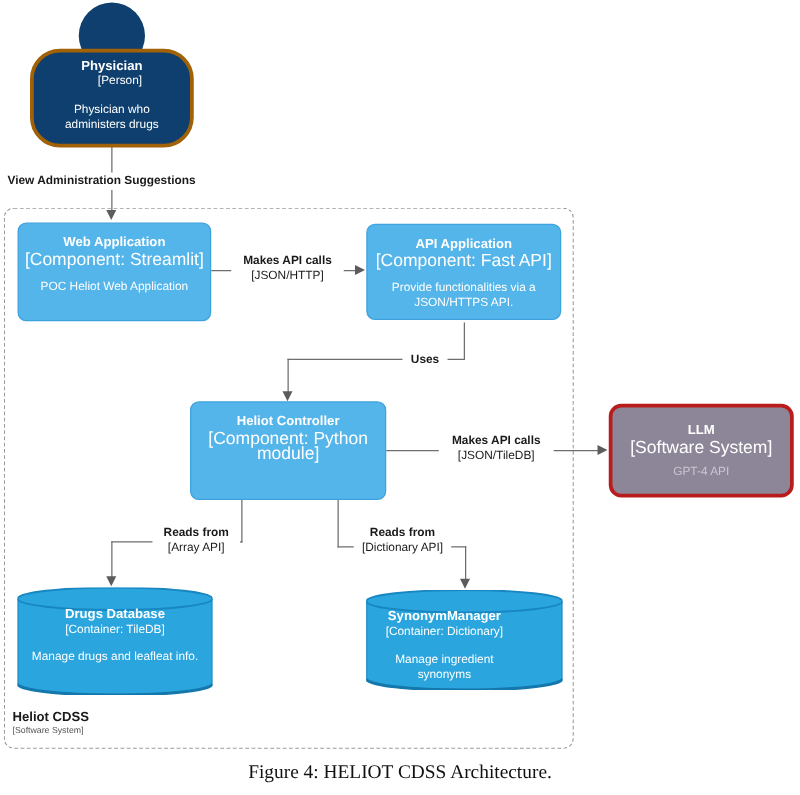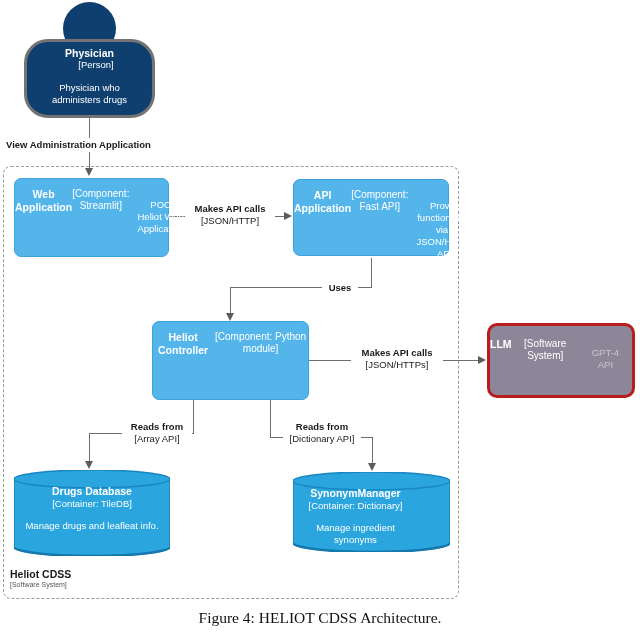--- a/index.html
+++ b/index.html
@@ -4,38 +4,38 @@
 <style>
   html,body{margin:0;padding:0;background:#ffffff;}
   #canvas{
     position:relative;width:640px;height:636px;background:#ffffff;overflow:hidden;
     font-family:"Liberation Sans", sans-serif;
   }
   
   .person-head{position:absolute;left:63px;top:2px;width:53px;height:53px;border-radius:50%;background:#0e3f6e;z-index:1;}
   .person-body{
     position:absolute;left:24px;top:39px;width:131px;height:79px;border-radius:24px;
-    background:#0e3f6e;border:3px solid #737373;box-sizing:border-box;z-index:2;
+    background:#0e3f6e;border:3px solid #a16207;box-sizing:border-box;z-index:2;
     display:flex;flex-direction:column;align-items:center;color:#fff;text-align:center;padding-top:5px;
   }
   .person-body .title{font-size:10.5px;font-weight:bold;line-height:12px;}
   .person-body .meta{font-size:9.5px;line-height:12px;margin-left:13px;}
   .person-body .desc{font-size:9.5px;line-height:11.5px;margin-top:11px;width:100px;}
   
   .boundary{position:absolute;left:3px;top:166px;width:456px;height:433px;border:1px dashed #9a9a9a;border-radius:8px;box-sizing:border-box;z-index:0;}
   .boundary-label{position:absolute;left:10px;top:568px;z-index:3;}
   .boundary-label .bname{font-size:10.5px;font-weight:bold;color:#1a1a1a;line-height:12px;}
   .boundary-label .bmeta{font-size:7px;color:#555;line-height:9px;}
   
   .node{
     position:absolute;box-sizing:border-box;border-radius:7px;color:#ffffff;text-align:center;
-    display:flex;flex-direction:row;align-items:flex-start;z-index:4;
+    display:flex;flex-direction:column;align-items:center;z-index:4;
   }
   .node .title{font-size:10.5px;font-weight:bold;line-height:13px;}
-  .node .meta{font-size:10px;line-height:12px;}
+  .node .meta{font-size:14px;line-height:12px;}
   .node .desc{font-size:9.5px;line-height:12px;margin-top:11px;padding:0 8px;}
   .component{background:#54b5ea;border:1px solid #3ea2dd;}
   .n-webapp{left:14px;top:178px;width:155px;height:79px;padding-top:9px;}
   .n-apiapp{left:293px;top:179px;width:156px;height:77px;padding-top:9px;}
   .n-controller{left:152px;top:321px;width:157px;height:79px;padding-top:9px;}
   .n-llm{left:487px;top:323px;width:148px;height:75px;padding-top:12px;background:#8d8698;border:3px solid #b91c1c;border-radius:10px;}
   .n-llm .desc{color:#c9c6d1;margin-top:9px;}
   
   .cylinder{position:absolute;z-index:4;color:#fff;text-align:center;}
   .cylinder svg{position:absolute;left:0;top:0;}
@@ -82,21 +82,21 @@
 
   <div class="boundary"></div>
   <div class="boundary-label">
     <div class="bname">Heliot CDSS</div>
     <div class="bmeta">[Software System]</div>
   </div>
 
   <div class="lv" style="left:89px;top:115px;height:54px;"></div>
   <div class="arr arr-down" style="left:85px;top:168px;"></div>
   <div class="edge-label el-view">
-    <span class="l1">View Administration Application</span>
+    <span class="l1">View Administration Suggestions</span>
   </div>
 
   <div class="lh" style="left:169px;top:216px;width:118px;"></div>
   <div class="arr arr-right" style="left:284px;top:212px;"></div>
   <div class="edge-label el-web-api">
     <div class="l1">Makes API calls</div>
     <div class="l2">[JSON/HTTP]</div>
   </div>
 
   <div class="lv" style="left:371px;top:258px;height:30px;"></div>
@@ -104,21 +104,21 @@
   <div class="lv" style="left:230px;top:287px;height:27px;"></div>
   <div class="arr arr-down" style="left:226px;top:313px;"></div>
   <div class="edge-label el-uses">
     <span class="l1">Uses</span>
   </div>
 
   <div class="lh" style="left:309px;top:360px;width:170px;"></div>
   <div class="arr arr-right" style="left:478px;top:356px;"></div>
   <div class="edge-label el-llm">
     <div class="l1">Makes API calls</div>
-    <div class="l2">[JSON/HTTPs]</div>
+    <div class="l2">[JSON/TileDB]</div>
   </div>
 
   <div class="lv" style="left:193px;top:400px;height:34px;"></div>
   <div class="lh" style="left:89px;top:433px;width:105px;"></div>
   <div class="lv" style="left:89px;top:433px;height:29px;"></div>
   <div class="arr arr-down" style="left:85px;top:461px;"></div>
   <div class="edge-label el-array">
     <div class="l1">Reads from</div>
     <div class="l2">[Array API]</div>
   </div>

